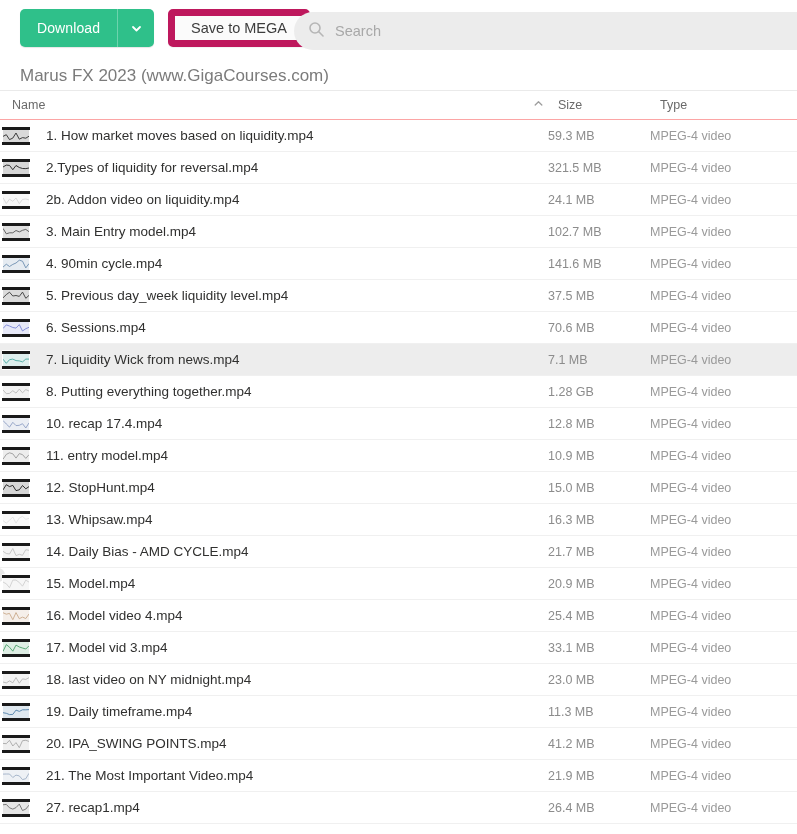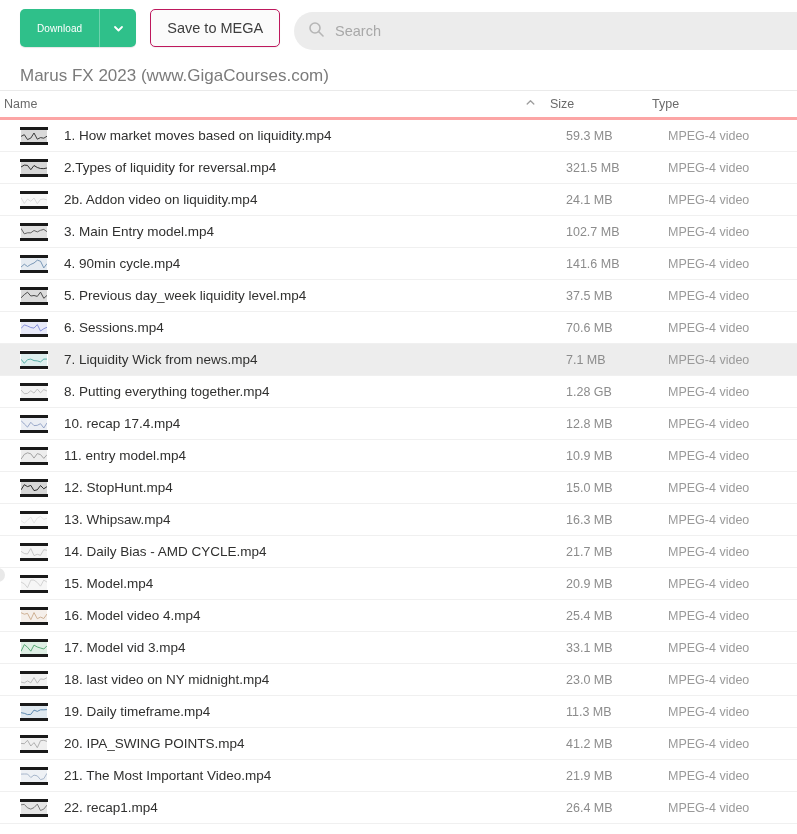--- a/index.html
+++ b/index.html
@@ -25,42 +25,42 @@
     height: 38px;
     border-radius: 5px;
     overflow: hidden;
     background: #2fc08a;
     box-shadow: 0 1px 1px rgba(0,0,0,.10);
   }
   .dl-main {
     display: flex; align-items: center; justify-content: center;
     padding: 0 17px;
     color: #ffffff;
-    font-size: 10px;
+    font-size: 14px;
     letter-spacing: .1px;
     cursor: pointer;
     border: none;
     background: transparent;
     font-family: inherit;
   }
   .dl-divider { width: 1px; background: rgba(255,255,255,.30); }
   .dl-arrow {
     display: flex; align-items: center; justify-content: center;
     width: 36px;
     cursor: pointer;
   }
   .dl-arrow svg { display: block; }
 
   .mega-btn {
     margin-left: 14px;
     height: 38px;
     padding: 0 16px;
     display: flex; align-items: center;
     background: #fbfbfb;
-    border: 1px solid #be185d;
+    border: 7px solid #be185d;
     border-radius: 5px;
     color: #3d3d3d;
     font-size: 14.5px;
     cursor: pointer;
     font-family: inherit;
     box-shadow: 0 1px 1px rgba(0,0,0,.05);
   }
 
   .search-wrap {
     position: absolute;
@@ -96,38 +96,38 @@
     align-items: center;
   }
 
   
   .table { width: 100%; }
   .thead {
     display: flex;
     align-items: center;
     height: 30px;
     border-top: 1px solid #eaeaea;
-    border-bottom: 3px solid #fca5a5;
-    padding-left: 4px;
+    border-bottom: 1px solid #fca5a5;
+    padding-left: 12px;
     font-size: 12.5px;
     color: #6a6a6a;
   }
   .col-name { flex: 0 0 546px; display: flex; align-items: center; }
   .col-name .sort { margin-left: auto; margin-right: 14px; display: block; opacity: .65; }
   .col-size { flex: 0 0 102px; }
   .col-type { flex: 1; }
 
   .rows { position: relative; }
 
   .row {
     position: relative;
     display: flex;
     align-items: center;
     height: 32px;
-    padding-left: 20px;
+    padding-left: 2px;
     border-bottom: 1px solid #f0f0f0;
     font-size: 13.5px;
     color: #30302f;
     cursor: default;
   }
   .row.selected { background: #ededed; }
   .row.selected::before {
     content: "";
     position: absolute;
     left: -8px; top: 3px;
@@ -583,19 +583,19 @@
           <div class="thumb">
             <div class="bar-t"></div>
             <div class="chart">
               <svg viewBox="0 0 26 12" preserveAspectRatio="none">
                 <rect x="0" y="0" width="26" height="12" fill="#6e6e6e" opacity="0.18"></rect>
                 <path d="M0.0 2.8 L3.3 2.4 L6.5 5.8 L9.8 7.1 L13.0 5.6 L16.3 2.1 L19.5 8.5 L22.8 7.1 L26.0 3.1 " stroke="#6e6e6e" stroke-width="0.9" fill="none"></path>
               </svg>
             </div>
             <div class="bar-b"></div>
           </div>
-          <span>22. recap1.mp4</span>
+          <span>27. recap1.mp4</span>
         </div>
         <div class="size-cell">26.4 MB</div>
         <div class="type-cell">MPEG-4 video</div>
       </div>
     </div>
 </div>
 
 </body></html>

